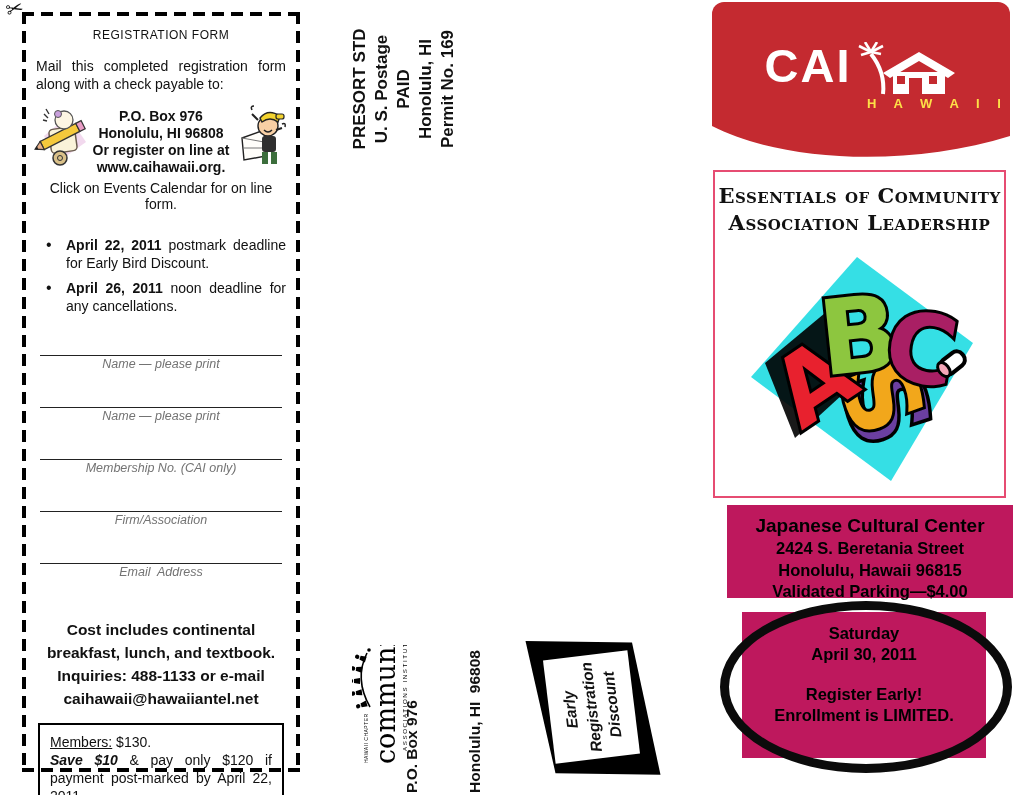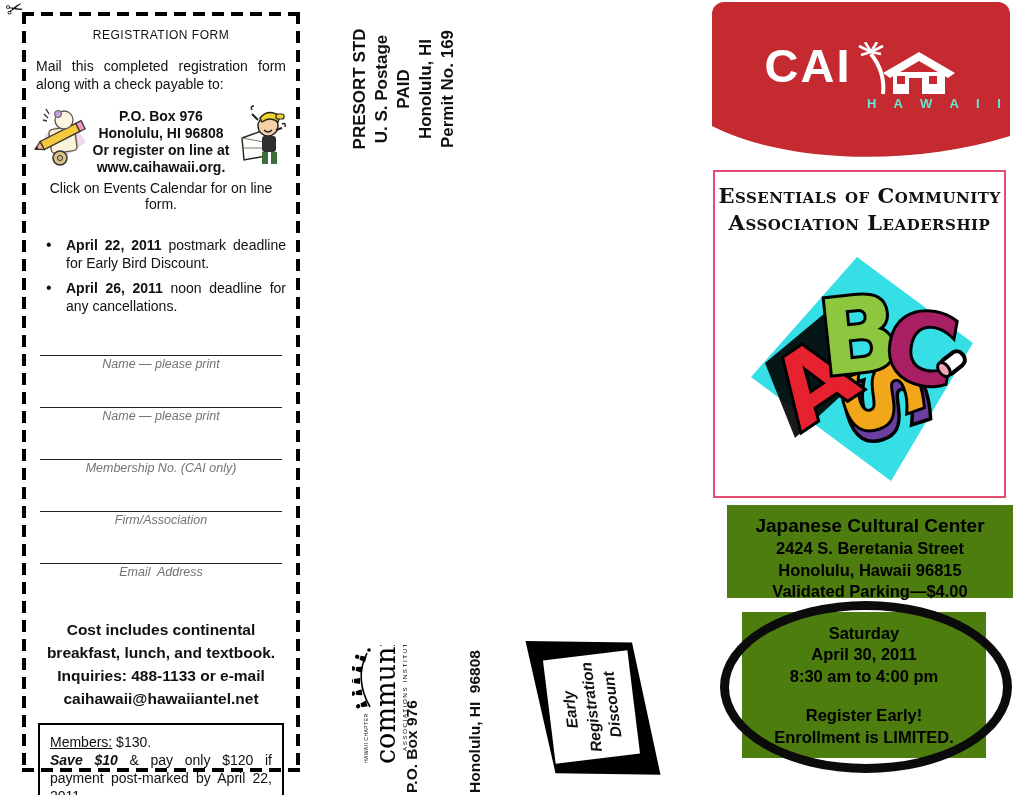--- a/index.html
+++ b/index.html
@@ -46,29 +46,29 @@
   #badge-black { position:absolute; inset:0; background:#000;
       clip-path:polygon(9% 2%, 80% 3%, 99% 90%, 29% 89%); }
   #badge-white { position:absolute; left:37px; top:17px; width:85px; height:104px; background:#fff; transform:rotate(-7deg); }
   #badge-text { position:absolute; left:50%; top:50%; transform:translate(-50%,-50%) rotate(-90deg); width:102px; text-align:center;
       font-weight:bold; font-style:italic; font-size:15.5px; line-height:1.35; }
 
   
   #cai-logo { position:absolute; left:712px; top:2px; width:298px; height:170px; background:#c42a30; border-radius:12px; }
   #cai-row { position:absolute; left:0; top:40px; width:100%; display:flex; justify-content:center; align-items:flex-start; gap:2px; }
   #cai-word { color:#fff; font-size:47px; font-weight:bold; letter-spacing:2px; line-height:1; }
-  #hawaii-word { position:absolute; left:128px; top:94px; color:#5eead4; font-size:13px; font-weight:bold; letter-spacing:7px;padding-left:27px; }
+  #hawaii-word { position:absolute; left:128px; top:94px; color:#fde047; font-size:13px; font-weight:bold; letter-spacing:7px;padding-left:27px; }
   #logo-wave { position:absolute; left:0; bottom:0; }
 
   #title-box { position:absolute; left:713px; top:170px; width:293px; height:328px; border:2px solid #e64c72; background:#fff; }
   #event-title { margin-top:10px; text-align:center; font-family:"DejaVu Serif", serif; font-weight:bold;
       font-variant:small-caps; font-size:21px; line-height:1.3; letter-spacing:.5px; }
   #abc-art { display:block; margin:6px auto 0; }
 
-  .red-box { position:absolute; background:#4d7c0f; color:#000; text-align:center; }
+  .red-box { position:absolute; background:#be185d; color:#000; text-align:center; }
   #venue-box { left:727px; top:505px; width:286px; height:93px; padding-top:9px; }
   #venue-name { font-size:19px; font-weight:bold; line-height:1.25; }
   .venue-line { font-size:16.5px; font-weight:bold; line-height:1.32; }
   #date-box { left:742px; top:612px; width:244px; height:146px; padding-top:11px; }
   .sched-bold { font-size:16.5px; font-weight:bold; line-height:1.3; }
   .sched-reg { font-size:15.5px; line-height:1.3; }
   .sched-gap { height:18px; }
   #limited-oval { position:absolute; left:720px; top:601px; width:292px; height:172px; border:9px solid #0b0b0b; border-radius:50%; z-index:2; }
 </style>
 </head>
@@ -289,20 +289,19 @@
   <div id="venue-box" class="red-box">
     <div id="venue-name">Japanese Cultural Center</div>
     <div class="venue-line">2424 S. Beretania Street</div>
     <div class="venue-line">Honolulu, Hawaii 96815</div>
     <div class="venue-line">Validated Parking—$4.00</div>
   </div>
 
   <div id="date-box" class="red-box">
     <div class="sched-bold">Saturday</div>
     <div class="sched-bold">April 30, 2011</div>
-    <div class="sched-bold">8:30 am to 4:00 pm</div>
     <div class="sched-gap"></div>
     <div class="sched-bold">Register Early!</div>
     <div class="sched-bold">Enrollment is LIMITED.</div>
   </div>
   <div id="limited-oval"></div>
 
 </div>
 
 </body></html>

